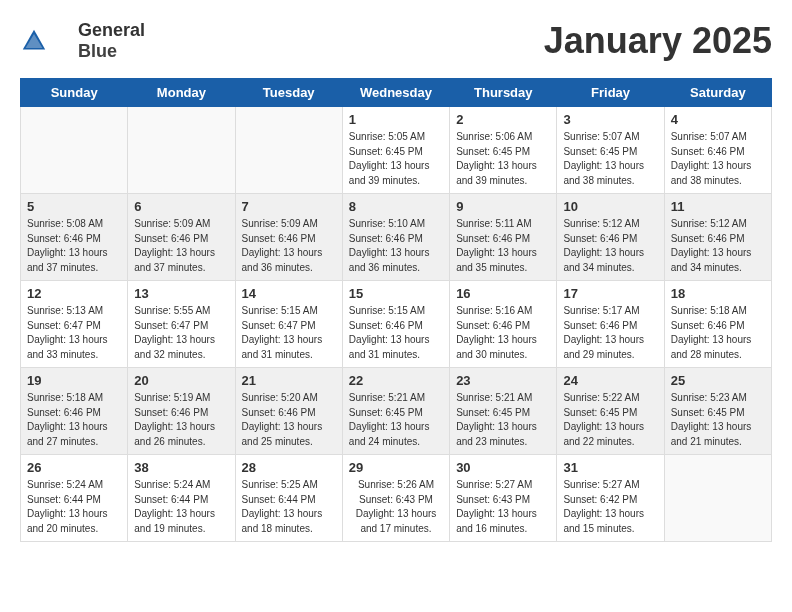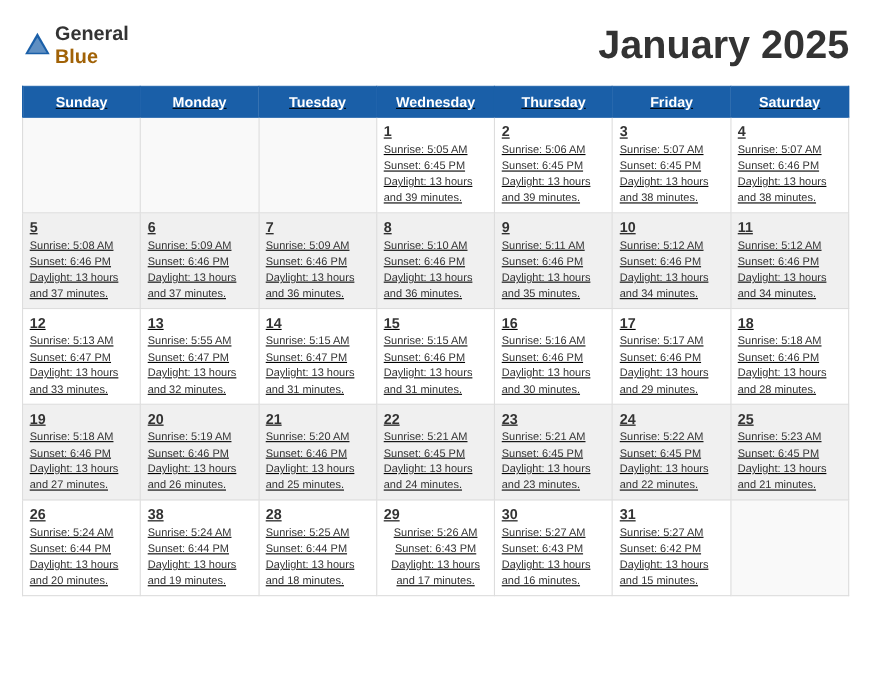--- a/index.html
+++ b/index.html
@@ -12,30 +12,31 @@
     }
     .header {
       display: flex;
       justify-content: space-between;
       align-items: flex-start;
       margin-bottom: 16px;
     }
     .logo {
       display: flex;
       align-items: center;
+      gap: 28px;
     }
     .logo-text-general {
       font-size: 18px;
       font-weight: bold;
       color: #333;
     }
     .logo-text-blue {
       font-size: 18px;
       font-weight: bold;
-      color: #a16207;
+      color: #404040;
     }
     .logo-icon {
       width: 28px;
       height: 28px;
       margin-right: 2px;
     }
     .title-section {
       text-align: right;
     }
     .month-title {
@@ -44,21 +45,20 @@
       color: #333;
     }
     .location {
       font-size: 15px;
       color: #555;
     }
     .calendar {
       width: 100%;
       border-collapse: collapse;
       border: 1px solid #ccc;
-      text-decoration: underline;
     }
     .calendar th {
       background-color: #1a5fa8;
       color: #fff;
       text-align: center;
       padding: 6px 4px;
       font-size: 13px;
       border: 1px solid #1a5fa8;
     }
     .calendar td {

